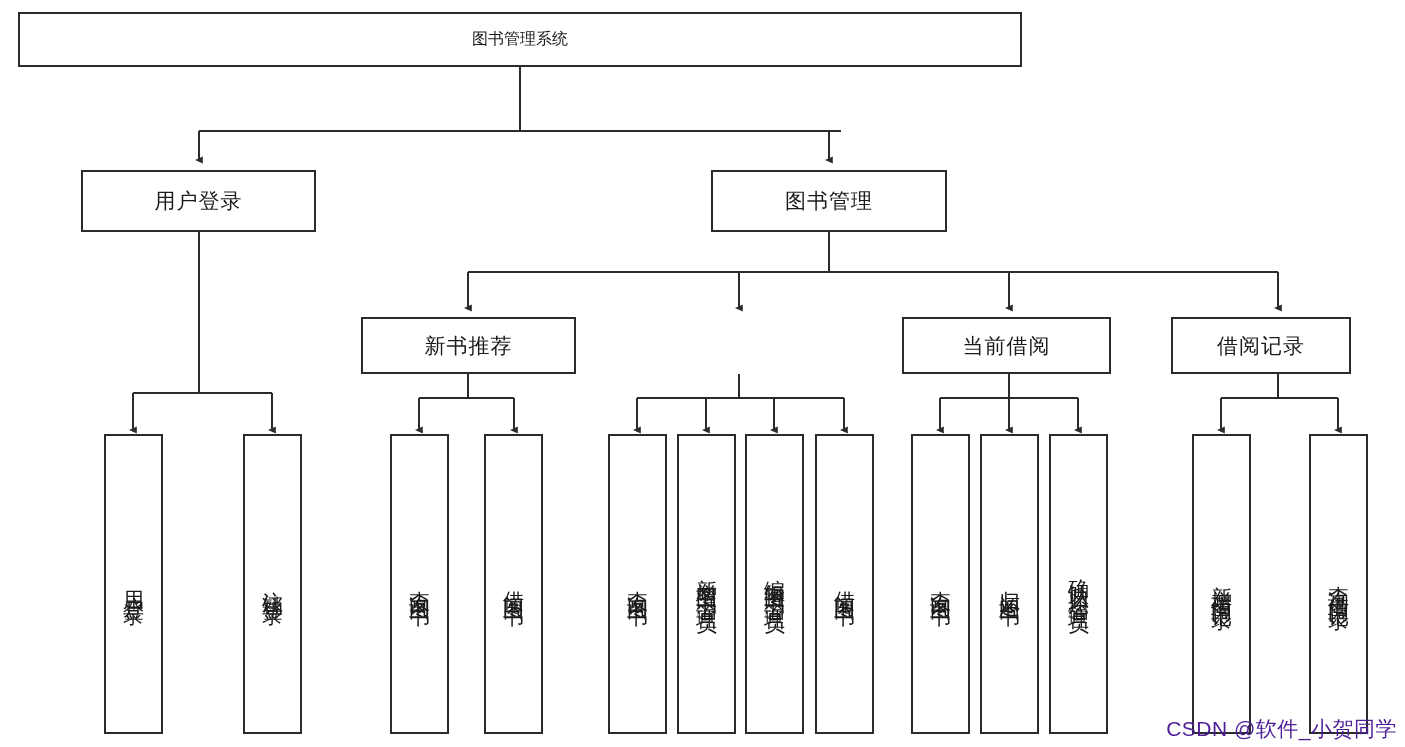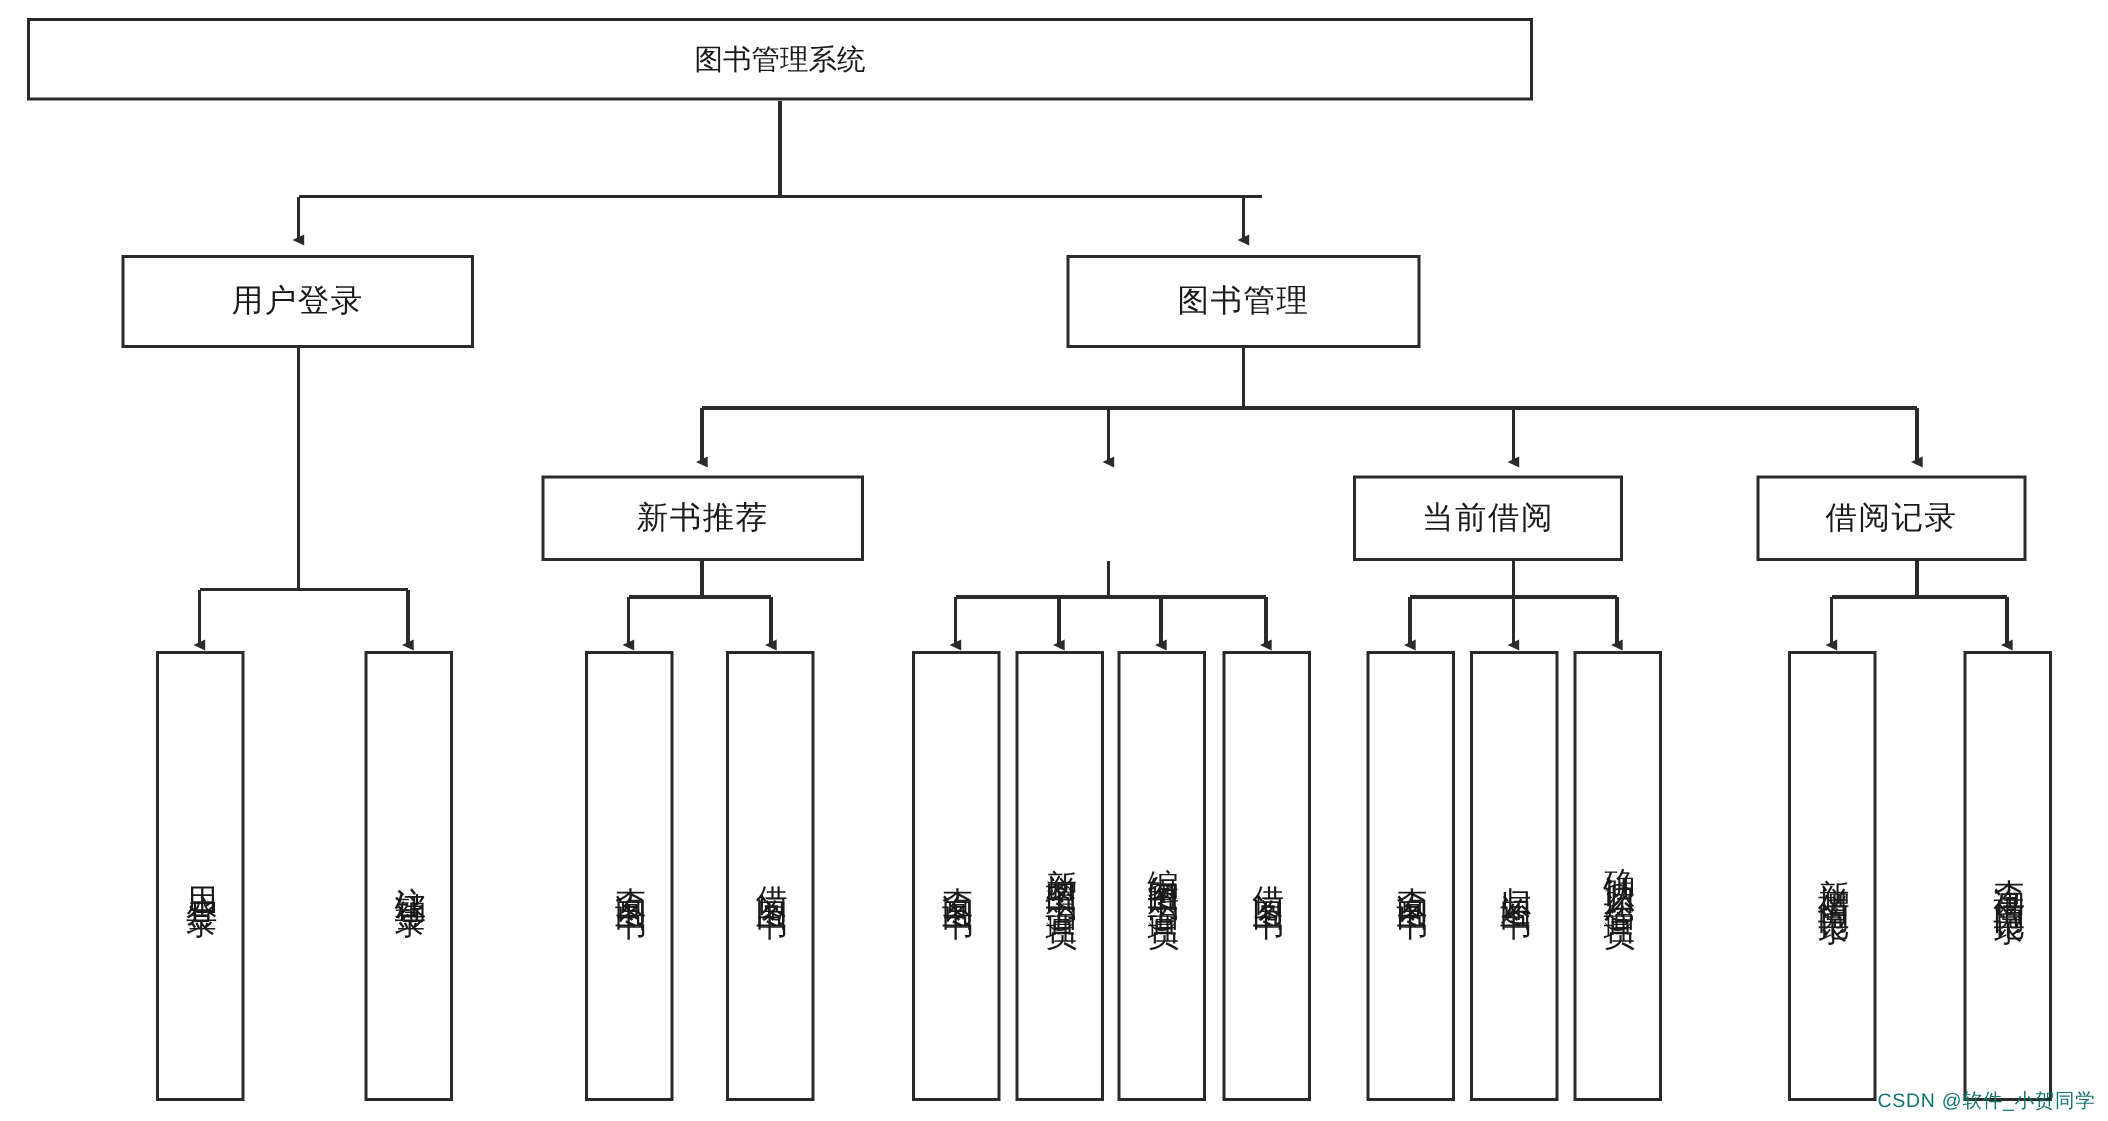--- a/index.html
+++ b/index.html
@@ -2,32 +2,32 @@
 <html><head>
 <meta charset="utf-8">
 <style>
   html,body{margin:0;padding:0;background:#ffffff;}
   body{width:1405px;height:747px;overflow:hidden;font-family:"Liberation Sans","DejaVu Sans",sans-serif;}
   #diagram-root{position:relative;width:1405px;height:747px;background:#fff;}
   svg#connector-layer{position:absolute;left:0;top:0;width:1405px;height:747px;}
   .node{position:absolute;box-sizing:border-box;border:2px solid #2b2b2b;background:#ffffff;
         display:flex;align-items:center;justify-content:center;color:#1a1a1a;}
   .node-h{font-size:21px;letter-spacing:1px;line-height:1.2;}
-  .node-root{font-size:19px;}
+  .node-root{font-size:16px;}
   .node-v{padding:6px 0;}
   .node-v .vtext{
      writing-mode:vertical-rl;
      text-orientation:upright;
      font-size:21px;
      letter-spacing:5px;
      line-height:1.05;
      white-space:nowrap;
      color:#1a1a1a;
   }
-  .watermark{position:absolute;right:8px;bottom:4px;font-size:13px;color:#0f766e;
+  .watermark{position:absolute;right:8px;bottom:4px;font-size:21px;color:#4c1d95;
              white-space:nowrap;letter-spacing:0.5px;}
 </style>
 </head>
 <body>
 
 <div id="diagram-root">
 
   <svg id="connector-layer" viewBox="0 0 1405 747">
     <defs>
       <marker id="arrowhead" markerWidth="9" markerHeight="9" refX="4.2" refY="4.4" orient="auto" markerUnits="userSpaceOnUse">
@@ -85,21 +85,21 @@
   <div class="node node-h" style="left:81px;top:170px;width:235px;height:62px;">
     <span>用户登录</span>
   </div>
   <div class="node node-h" style="left:361px;top:317px;width:215px;height:57px;">
     <span>新书推荐</span>
   </div>
 
   <div class="node node-h" style="left:711px;top:170px;width:236px;height:62px;">
     <span>图书管理</span>
   </div>
-  <div class="node node-h" style="left:902px;top:317px;width:180px;height:57px;">
+  <div class="node node-h" style="left:902px;top:317px;width:209px;height:57px;">
     <span>当前借阅</span>
   </div>
   <div class="node node-h" style="left:1171px;top:317px;width:180px;height:57px;">
     <span>借阅记录</span>
   </div>
 
   <div class="node node-v" style="left:104px;top:434px;width:59px;height:300px;">
     <span class="vtext">用户登录</span>
   </div>
   <div class="node node-v" style="left:243px;top:434px;width:59px;height:300px;">

